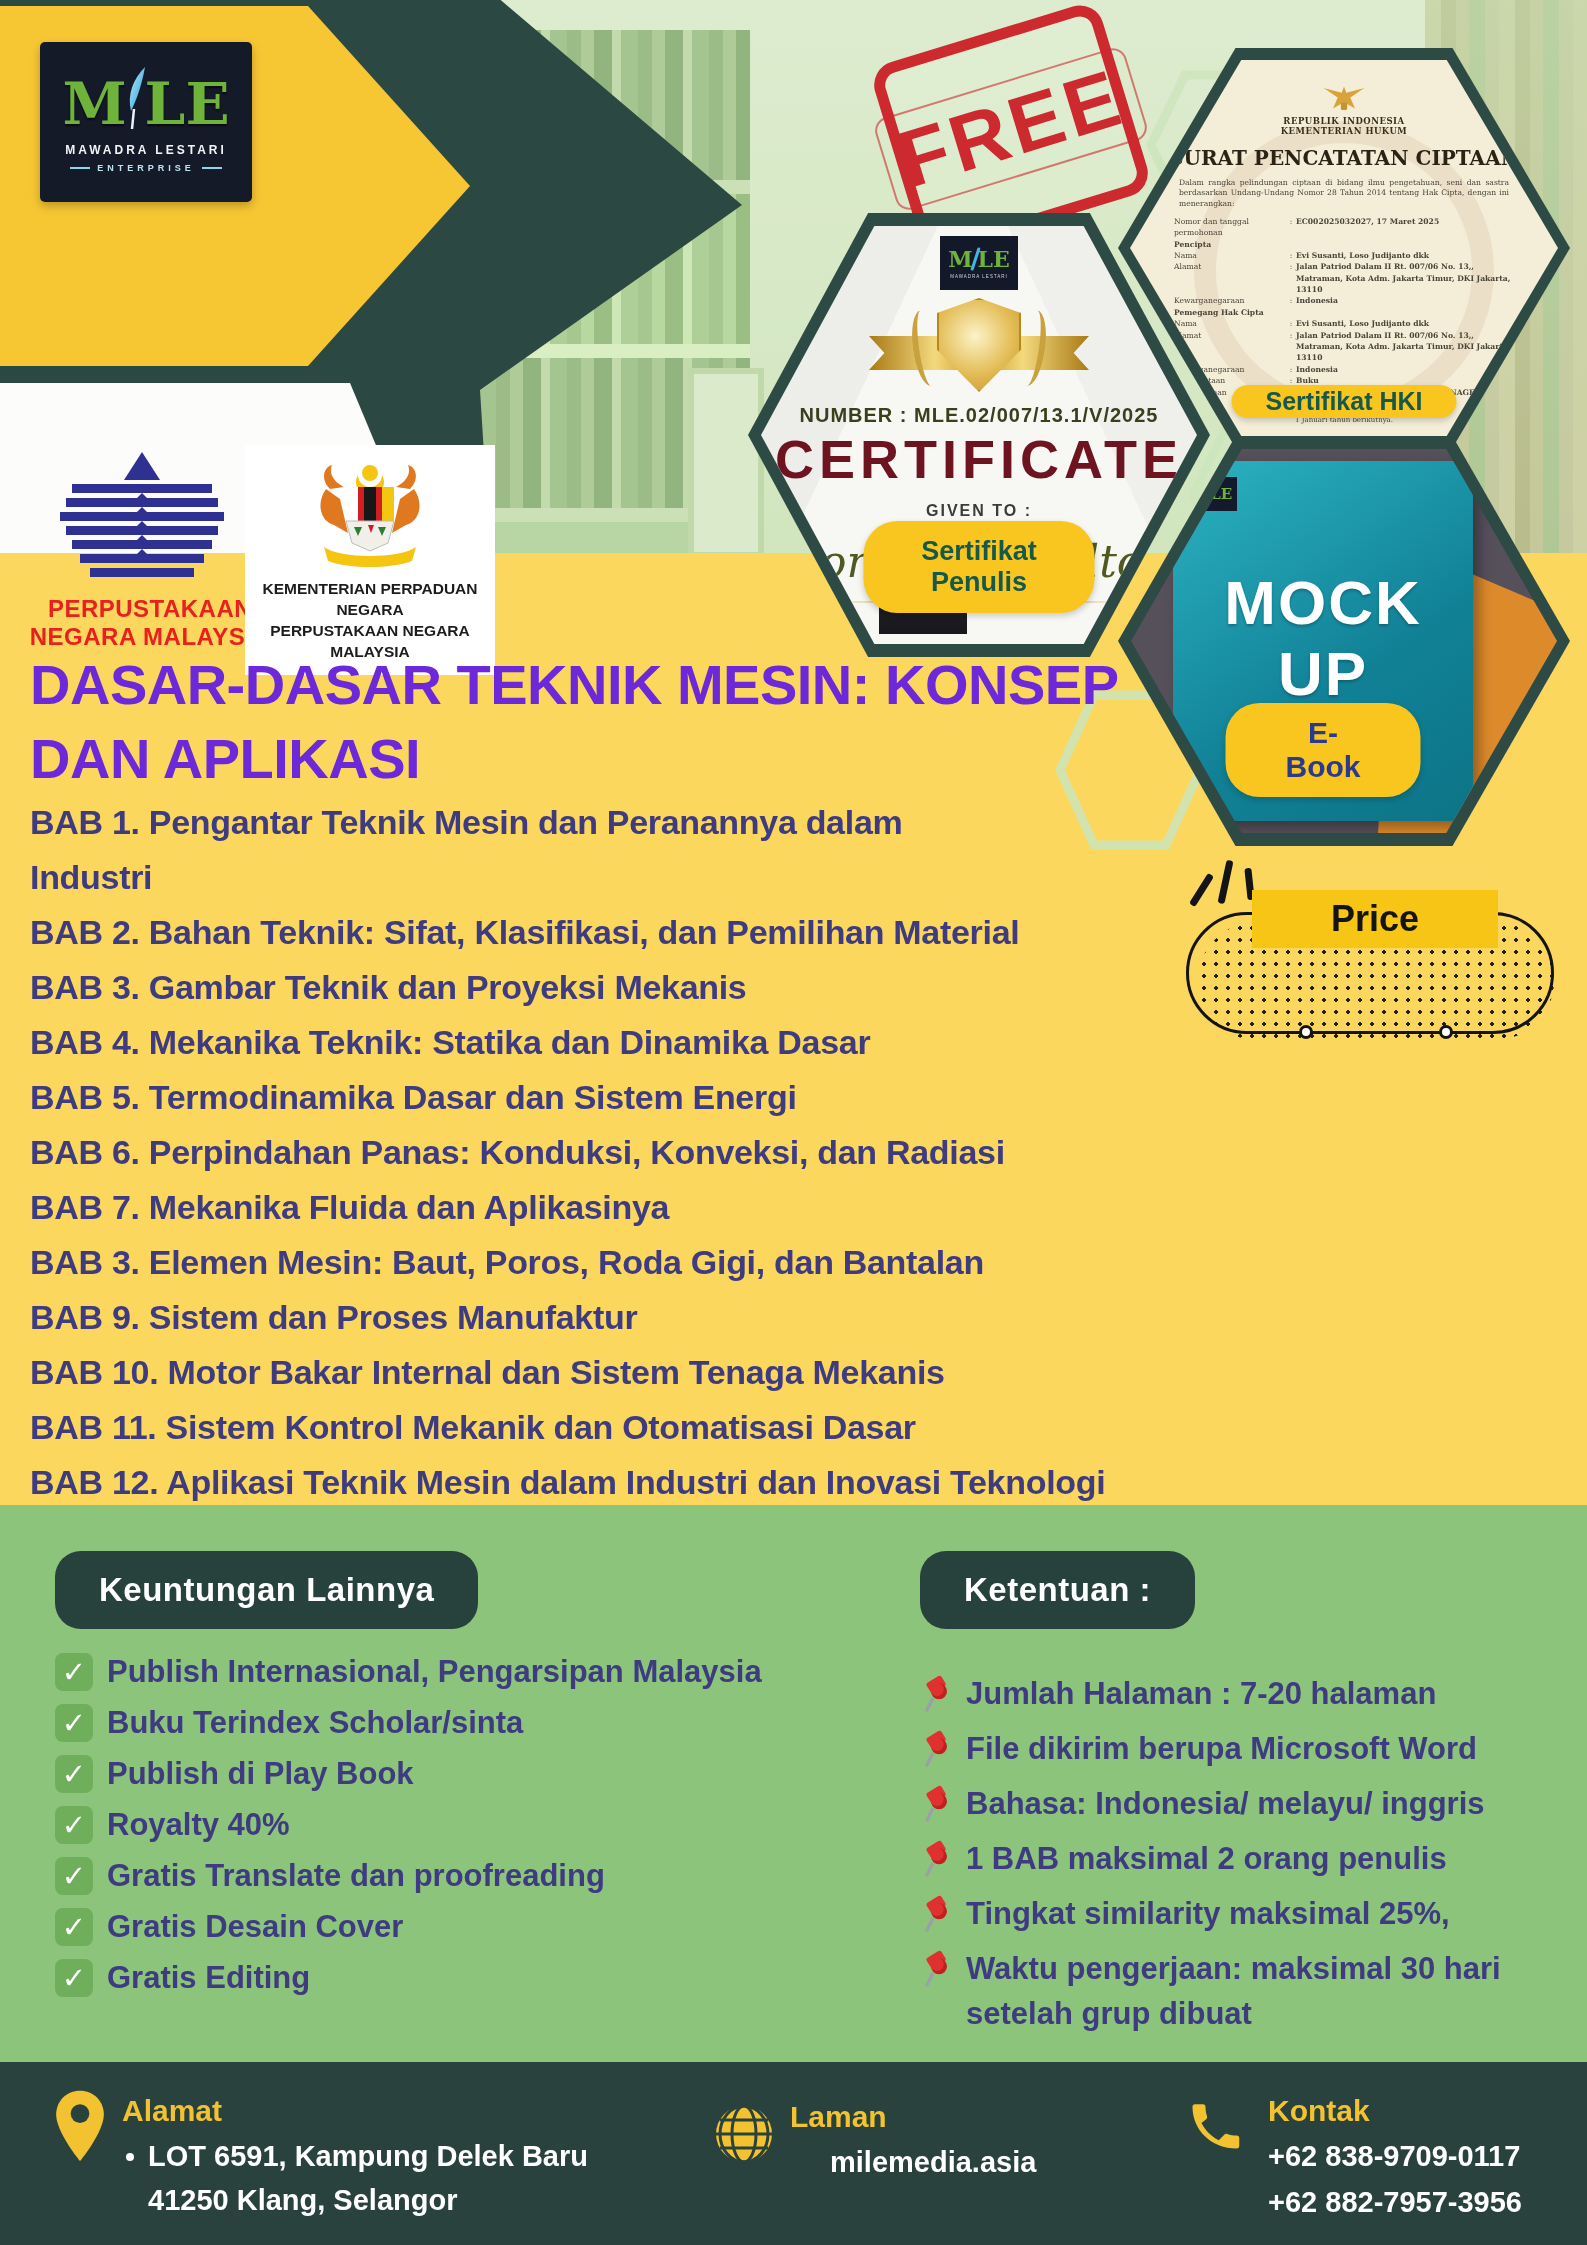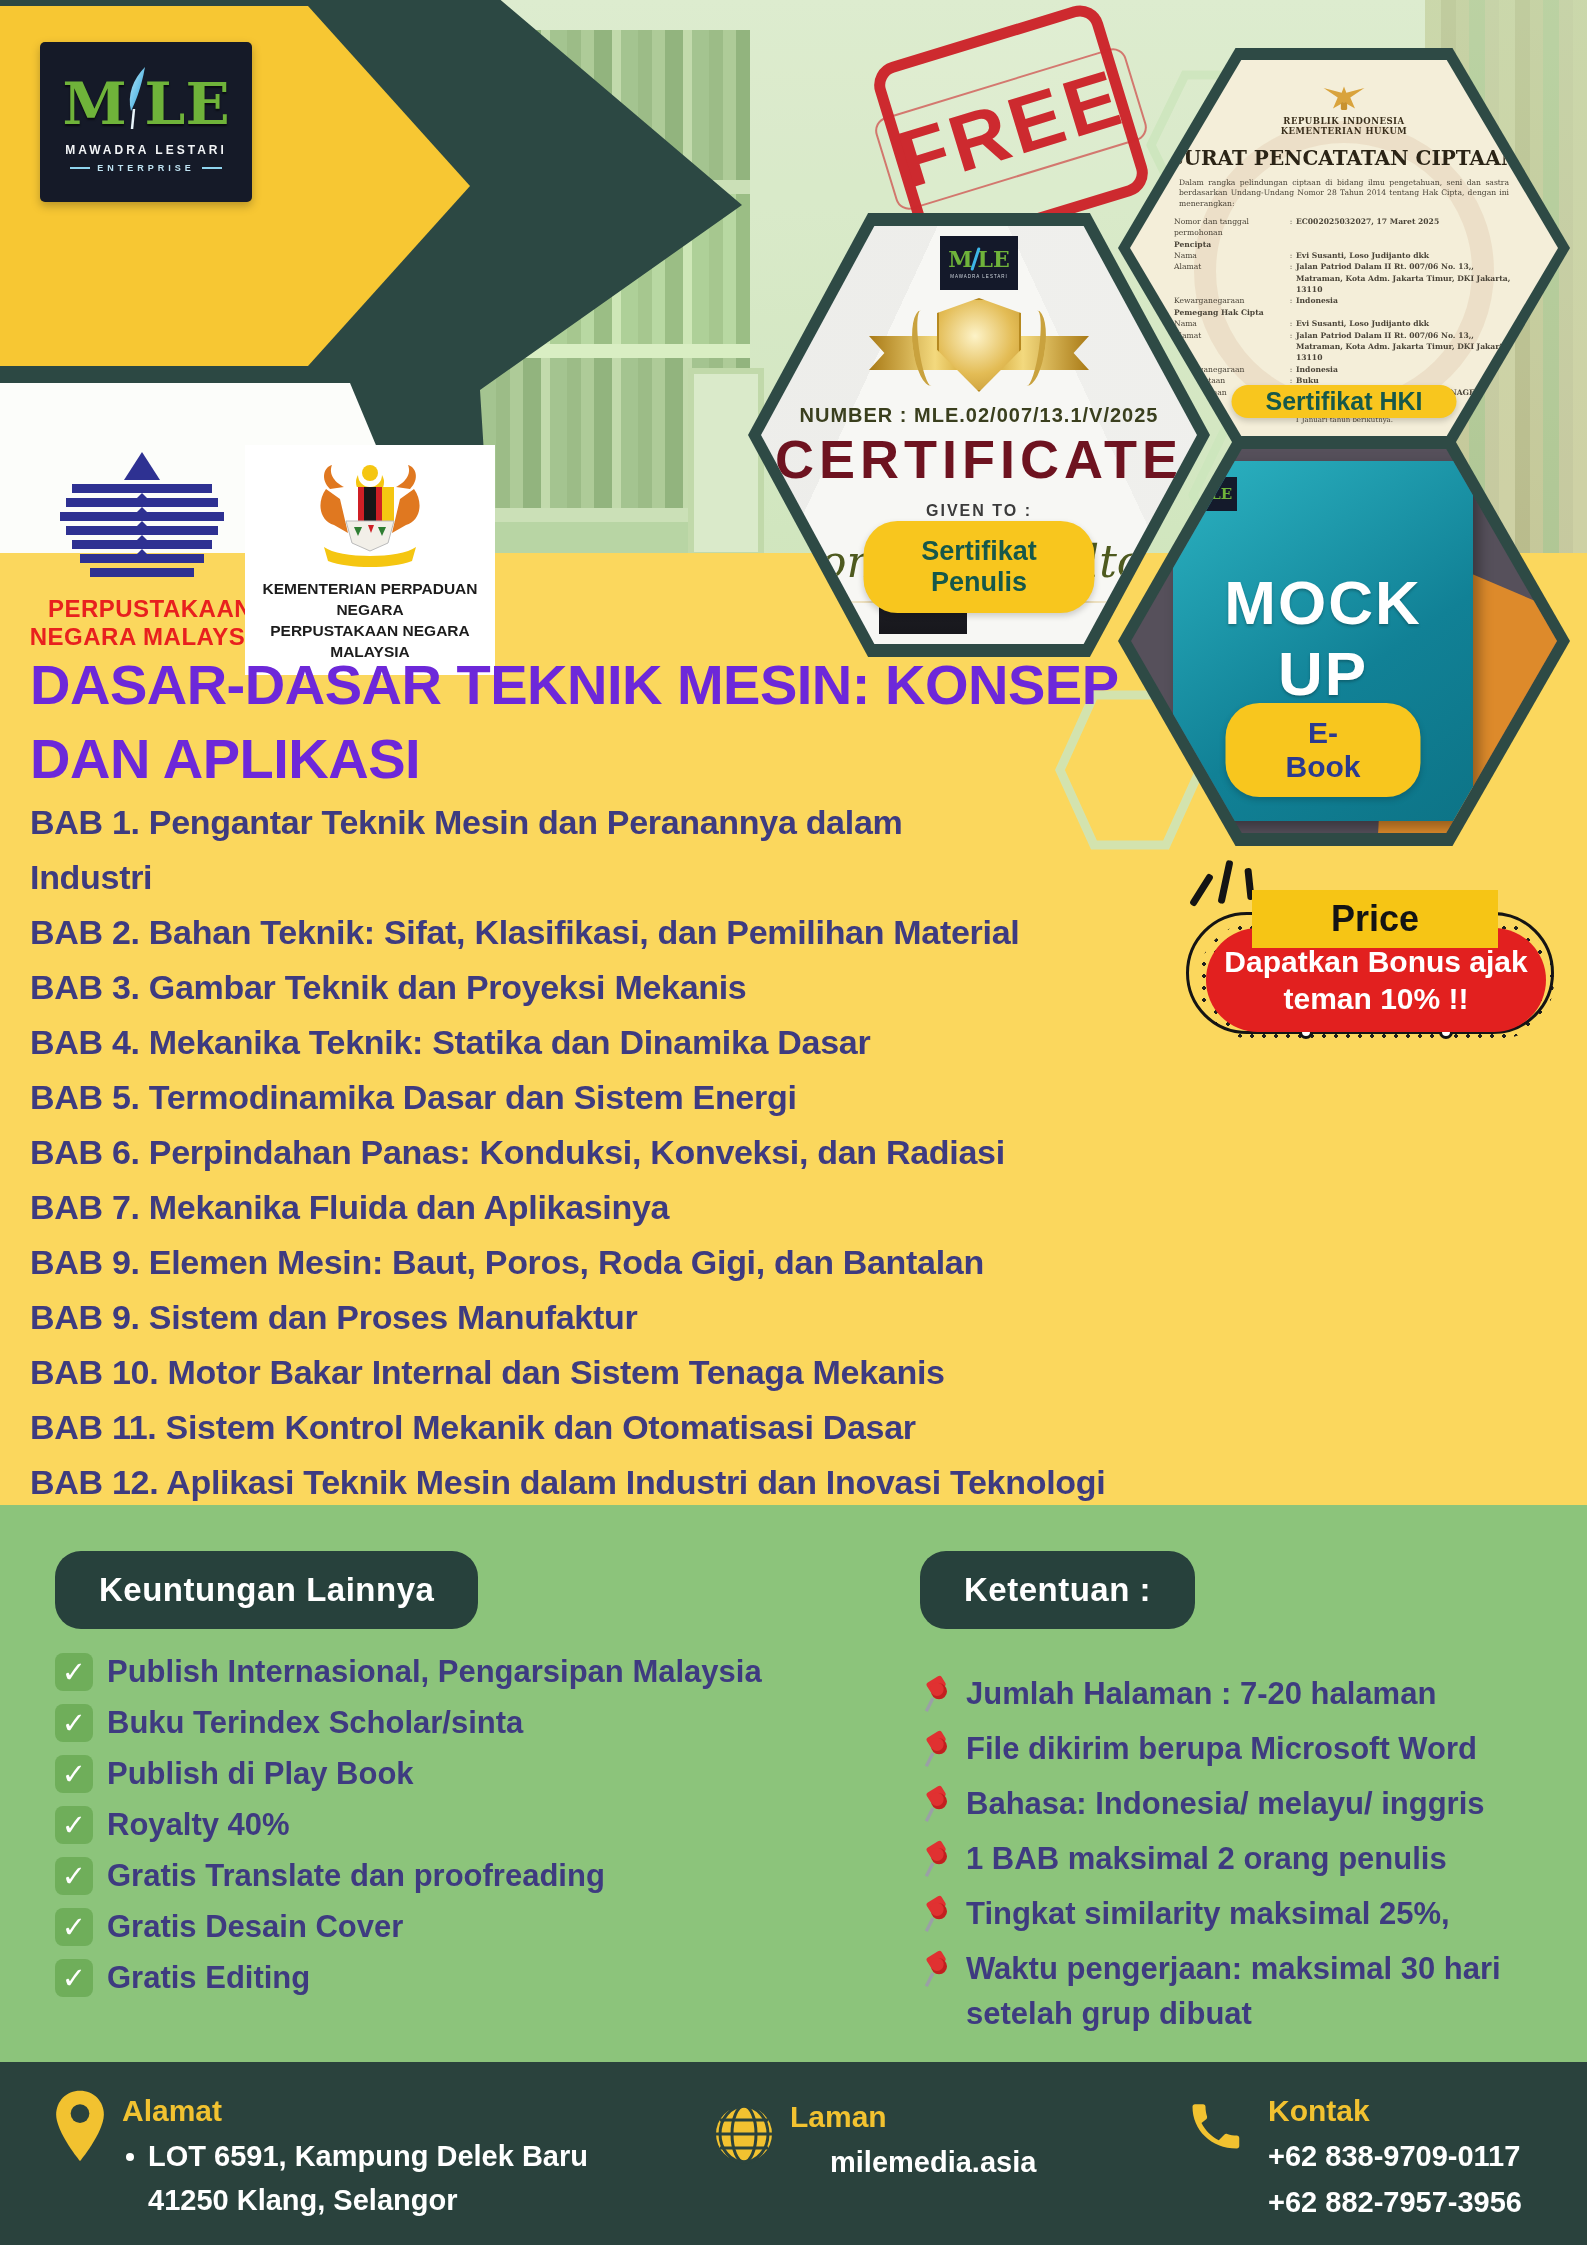--- a/index.html
+++ b/index.html
@@ -435,21 +435,21 @@
         <span class="ch-l">BAB 6. Perpindahan Panas: Konduksi, Konveksi, dan Radiasi</span>
         <span class="ch-l"></span>
       </div>
 
       <div class="chapter">
         <span class="ch-l">BAB 7. Mekanika Fluida dan Aplikasinya</span>
         <span class="ch-l"></span>
       </div>
 
       <div class="chapter">
-        <span class="ch-l">BAB 9. Elemen Mesin: Baut, Poros, Roda Gigi, dan Bantalan</span>
+        <span class="ch-l">BAB 3. Elemen Mesin: Baut, Poros, Roda Gigi, dan Bantalan</span>
         <span class="ch-l"></span>
       </div>
 
       <div class="chapter">
         <span class="ch-l">BAB 9. Sistem dan Proses Manufaktur</span>
         <span class="ch-l"></span>
       </div>
 
       <div class="chapter">
         <span class="ch-l">BAB 10. Motor Bakar Internal dan Sistem Tenaga Mekanis</span>
@@ -470,24 +470,20 @@
   <div class="speedlines">
       <i></i>
       <i></i>
       <i></i>
     </div>
   <div class="price-dots"></div>
   <div class="price-outline">
       <i></i>
       <i></i>
     </div>
-  <div class="bonus-banner">
-    <span>Dapatkan Bonus ajak</span>
-    <span>teman 10% !!</span>
-  </div>
   <div class="price-ribbon">Price</div>
 
   <div class="sec-pill benefits-pill">Keuntungan Lainnya</div>
   <div class="benefits">
 
       <div class="benefit">
         <span class="chk">✓</span>
         <span class="txt">Publish Internasional, Pengarsipan Malaysia</span>
       </div>
 

